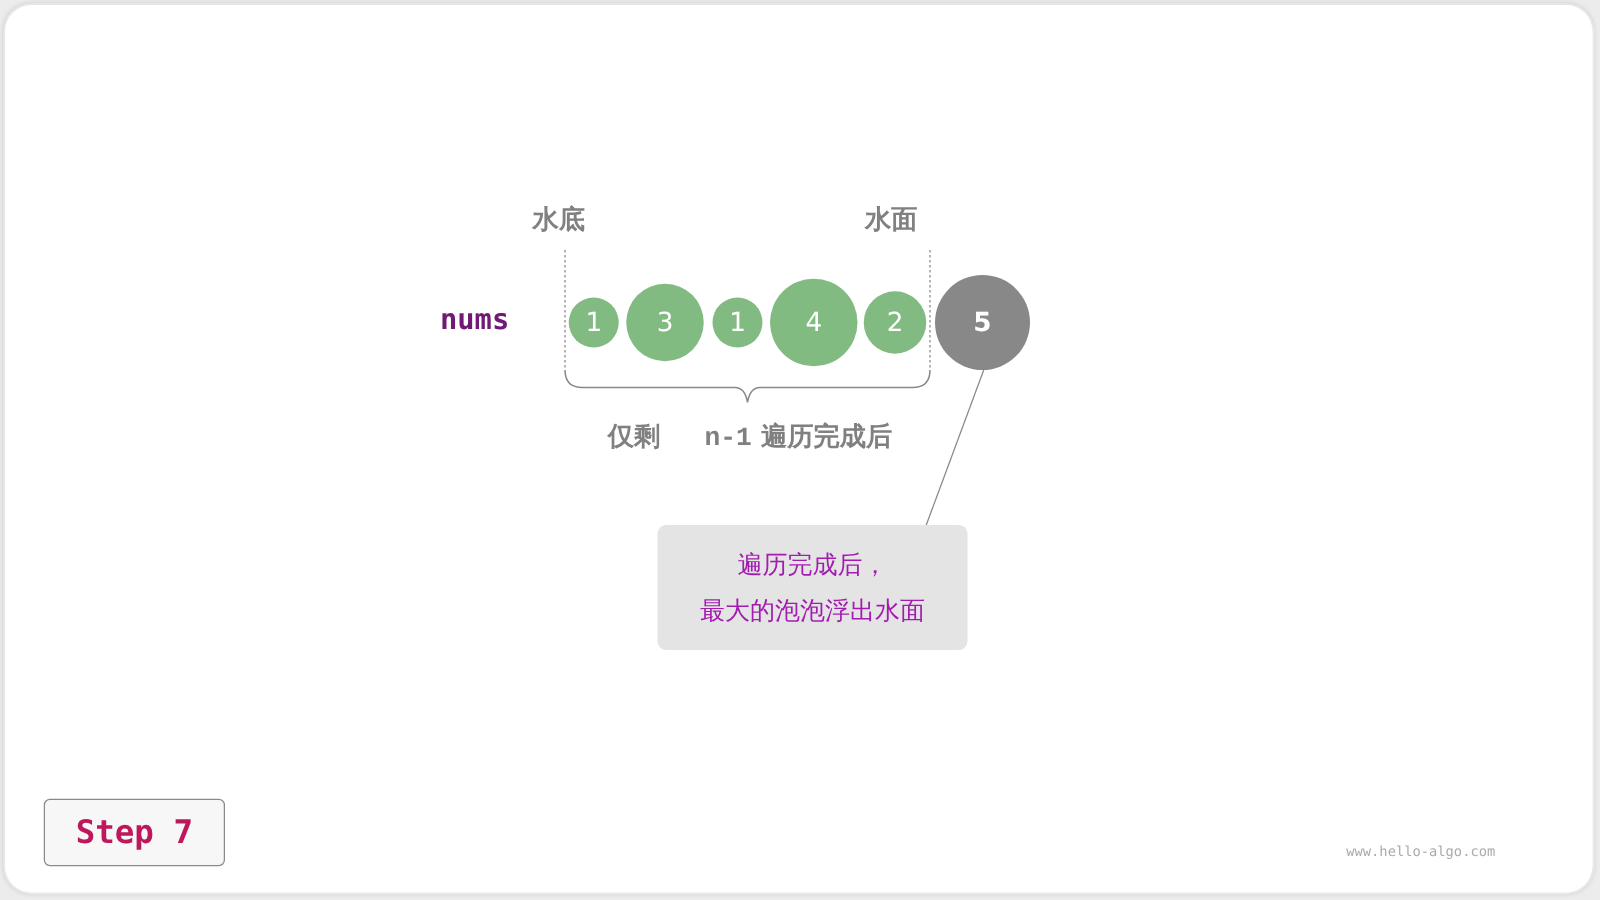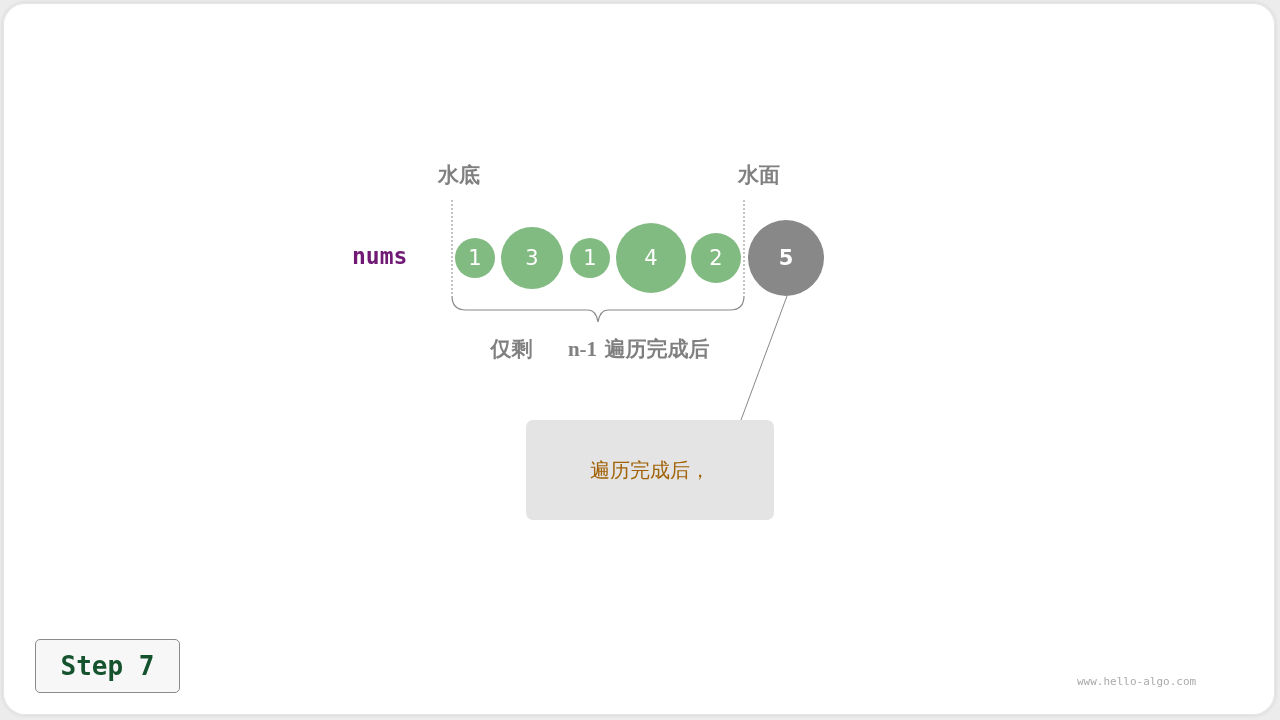--- a/index.html
+++ b/index.html
@@ -17,45 +17,45 @@
     font-family:"DejaVu Sans Mono", monospace; font-weight:bold; font-size:23px; color:#701a75;
   }
   svg.diagram { position:absolute; left:0; top:0; }
   .bubble-text {
     font-family:"DejaVu Sans", sans-serif; fill:#ffffff; font-size:21px; text-anchor:middle; dominant-baseline:central;
   }
   .caption {
     position:absolute; left:440px; top:335px; width:320px; text-align:center;
     font-family:"DejaVu Sans", sans-serif; font-weight:bold; font-size:21px; color:#808080; white-space:pre;
   }
-  .caption .mono { font-family:Liberation Serif, serif;margin-left:28px; }
+  .caption .mono { font-family:Liberation Mono, monospace;margin-left:28px; }
   .note {
     position:absolute; left:526px; top:420px; width:248px; height:100px;
     background:#e4e4e4; border-radius:7px;
-    font-family:"DejaVu Sans", sans-serif; font-size:20px; color:#a16207;
+    font-family:"DejaVu Sans", sans-serif; font-size:20px; color:#a21caf;
     display:flex; flex-direction:column; justify-content:center; align-items:center; line-height:37px;
   }
   .step-btn {
     position:absolute; left:35px; top:639px; width:145px; height:54px;
     background:#f7f7f7; border:1px solid #8a8a8a; border-radius:5px; box-sizing:border-box;
     display:flex; align-items:center; justify-content:center;
-    font-family:"DejaVu Sans Mono", monospace; font-weight:bold; font-size:26px; color:#14532d;
+    font-family:"DejaVu Sans Mono", monospace; font-weight:bold; font-size:26px; color:#be185d;
   }
   .watermark {
     position:absolute; left:1077px; top:675px;
     font-family:"DejaVu Sans Mono", monospace; font-size:11px; color:#aaaaaa;
   }
 </style>
 </head>
 <body>
 
 <div class="frame"></div>
 
-<div class="label-top" style="left:426px; top:161px;margin-left:12px;">水底</div>
-<div class="label-top" style="left:738px; top:161px;">水面</div>
+<div class="label-top" style="left:426px; top:161px;">水底</div>
+<div class="label-top" style="left:692px; top:161px;">水面</div>
 
 <div class="nums-label">nums</div>
 
 <svg class="diagram" width="1280" height="720">
 
   <line x1="452" y1="200" x2="452" y2="296" stroke="#888" stroke-width="1" stroke-dasharray="2,2"></line>
   <line x1="744" y1="200" x2="744" y2="296" stroke="#888" stroke-width="1" stroke-dasharray="2,2"></line>
 
   <path d="M452 296 Q452 310 466 310 L588 310 Q596 310 598 322 Q600 310 608 310 L730 310 Q744 310 744 296" fill="none" stroke="#888" stroke-width="1.2"></path>
 
@@ -85,17 +85,18 @@
         <circle cx="786" cy="258" r="38" fill="#888888"></circle>
         <text x="786" y="258" class="bubble-text" font-weight="bold">5</text>
       </g>
     </g>
 </svg>
 
 <div class="caption"><span>仅剩 </span><span class="mono">n-1</span><span> 遍历完成后</span></div>
 
 <div class="note">
   <div>遍历完成后，</div>
+  <div>最大的泡泡浮出水面</div>
 </div>
 
 <div class="step-btn">Step 7</div>
 
 <div class="watermark">www.hello-algo.com</div>
 
 </body></html>

